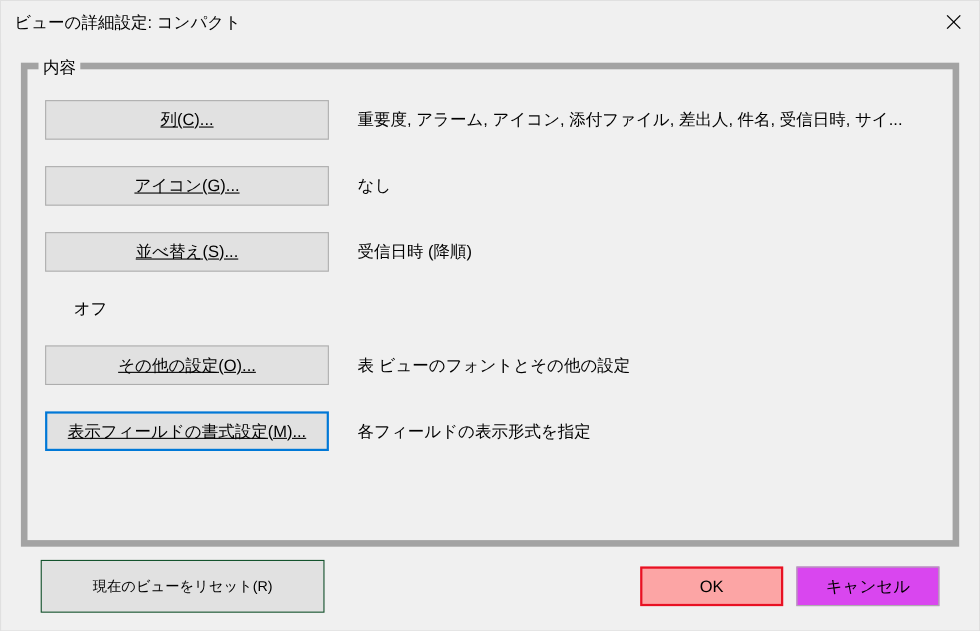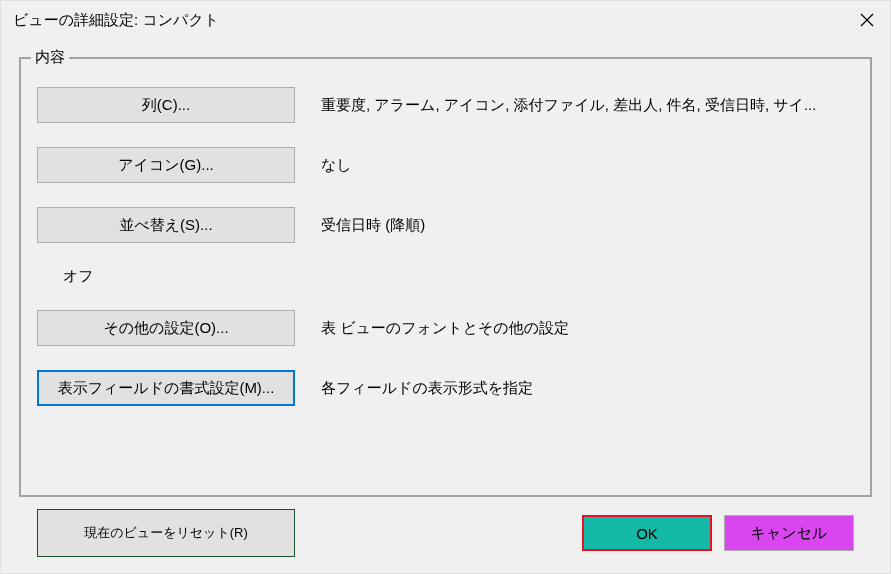--- a/index.html
+++ b/index.html
@@ -35,21 +35,21 @@
     }
     .close-btn svg { width: 14px; height: 14px; }
     .content {
       padding: 4px 18px 0 18px;
       flex: 1;
       display: flex;
       flex-direction: column;
     }
     .groupbox {
       position: relative;
-      border: 2px solid #a3a3a3;
+      border: 6px solid #a3a3a3;
       padding: 28px 16px 20px 16px;
       margin-top: 14px;
       flex: 1;
     }
     .groupbox-legend {
       position: absolute;
       top: -11px;
       left: 10px;
       background: #f0f0f0;
       padding: 0 4px;
@@ -69,20 +69,21 @@
       border: 1px solid #adadad;
       font-family: inherit;
       font-size: 15px;
       color: #000;
       cursor: pointer;
       display: flex;
       align-items: center;
       justify-content: center;
       padding: 0 6px;
       text-align: center;
+      text-decoration: underline;
     }
     .btn.focused {
       border: 2px solid #0078d7;
     }
     .desc {
       margin-left: 26px;
       font-size: 15px;
       color: #000000;
       white-space: nowrap;
       overflow: hidden;
@@ -104,21 +105,21 @@
       font-size: 15px;
       color: #000;
       cursor: pointer;
       display: flex;
       align-items: center;
       justify-content: center;
       margin-left: 12px;
     }
     .action-btn.primary {
       border: 2px solid #e81123;
-      background: #14b8a6;
+      background: #fca5a5;
     }
     .reset-btn {
       width: 258px;
       height: 48px;
       background: #e1e1e1;
       border: 1px solid #14532d;
       font-family: inherit;
       font-size: 13px;
       color: #000;
       cursor: pointer;

